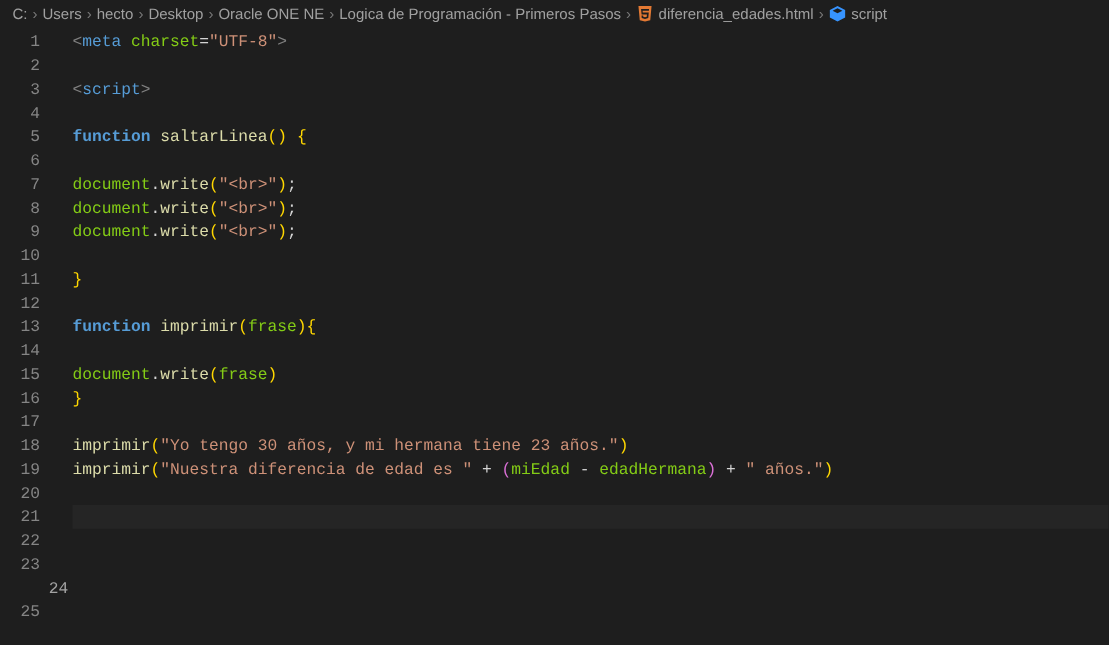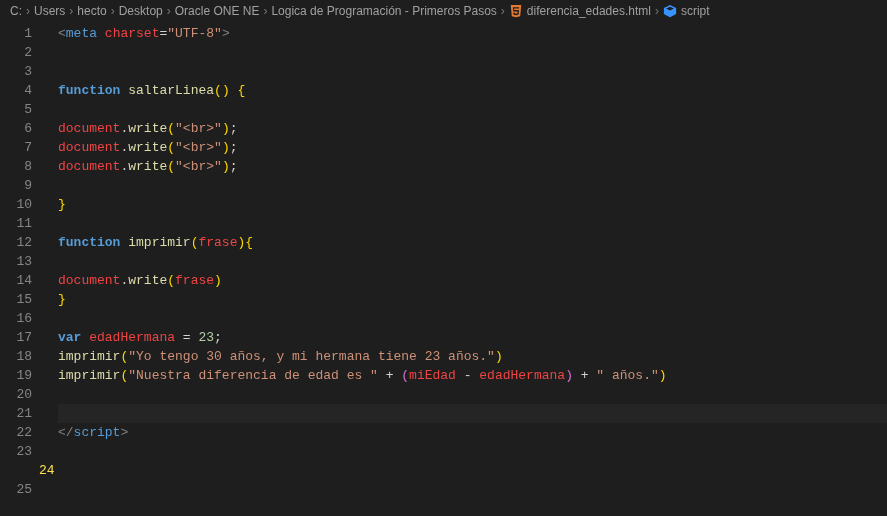--- a/index.html
+++ b/index.html
@@ -44,38 +44,38 @@
     color: #858585;
     user-select: none;
     padding-top: 2px;
   }
   .gutter .ln {
     height: 19px;
     line-height: 19px;
     padding-right: 14px;
     font-size: 13px;
   }
-  .gutter .ln.active { color: #fde047; margin-left: 39px; }
+  .gutter .ln.active { color: #a3a3a3; margin-left: 39px; }
   .code {
     flex: 1;
     padding-top: 2px;
     padding-left: 12px;
   }
   .line {
     height: 19px;
     line-height: 19px;
     white-space: pre;
     font-size: 13px;
   }
   .line.current {
     background: rgba(255,255,255,0.03);
   }
   
   .t-tag    { color: #569cd6; text-align: right; }    
-  .t-attr   { color: #ef4444; }    
+  .t-attr   { color: #84cc16; }    
   .t-str    { color: #ce9178; }    
   .t-fn     { color: #dcdcaa; font-family: Liberation Mono, monospace; }    
   .t-kw     { color: #569cd6; font-weight: bold; }    
   .t-num    { color: #b5cea8; }    
   .t-pun    { color: #d4d4d4; }    
   .t-pun2   { color: #808080; }    
   .t-brace-y{ color: #ffd700; }    
   .t-brace-p{ color: #da70d6; }    
 </style>
 </head>
@@ -133,34 +133,33 @@
       <div class="ln">20</div>
       <div class="ln">21</div>
       <div class="ln">22</div>
       <div class="ln">23</div>
       <div class="ln active">24</div>
       <div class="ln">25</div>
     </div>
   <div class="code" id="code">
       <div class="line"><span class="t-pun2">&lt;</span><span class="t-tag">meta</span><span class="t-pun"> </span><span class="t-attr">charset</span><span class="t-pun">=</span><span class="t-str">"UTF-8"</span><span class="t-pun2">&gt;</span></div>
       <div class="line"></div>
+      <div class="line"><span class="t-pun2">&lt;</span><span class="t-tag">script</span><span class="t-pun2">&gt;</span></div>
       <div class="line"></div>
       <div class="line"><span class="t-kw">function</span><span class="t-pun"> </span><span class="t-fn">saltarLinea</span><span class="t-brace-y">(</span><span class="t-brace-y">)</span><span class="t-pun"> </span><span class="t-brace-y">{</span></div>
       <div class="line"></div>
       <div class="line"><span class="t-attr">document</span><span class="t-pun">.</span><span class="t-fn">write</span><span class="t-brace-y">(</span><span class="t-str">"&lt;br&gt;"</span><span class="t-brace-y">)</span><span class="t-pun">;</span></div>
       <div class="line"><span class="t-attr">document</span><span class="t-pun">.</span><span class="t-fn">write</span><span class="t-brace-y">(</span><span class="t-str">"&lt;br&gt;"</span><span class="t-brace-y">)</span><span class="t-pun">;</span></div>
       <div class="line"><span class="t-attr">document</span><span class="t-pun">.</span><span class="t-fn">write</span><span class="t-brace-y">(</span><span class="t-str">"&lt;br&gt;"</span><span class="t-brace-y">)</span><span class="t-pun">;</span></div>
       <div class="line"></div>
       <div class="line"><span class="t-brace-y">}</span></div>
       <div class="line"></div>
       <div class="line"><span class="t-kw">function</span><span class="t-pun"> </span><span class="t-fn">imprimir</span><span class="t-brace-y">(</span><span class="t-attr">frase</span><span class="t-brace-y">)</span><span class="t-brace-y">{</span></div>
       <div class="line"></div>
       <div class="line"><span class="t-attr">document</span><span class="t-pun">.</span><span class="t-fn">write</span><span class="t-brace-y">(</span><span class="t-attr">frase</span><span class="t-brace-y">)</span></div>
       <div class="line"><span class="t-brace-y">}</span></div>
       <div class="line"></div>
-      <div class="line"><span class="t-kw">var</span><span class="t-pun"> </span><span class="t-attr">edadHermana</span><span class="t-pun"> = </span><span class="t-num">23</span><span class="t-pun">;</span></div>
       <div class="line"><span class="t-fn">imprimir</span><span class="t-brace-y">(</span><span class="t-str">"Yo tengo 30 años, y mi hermana tiene 23 años."</span><span class="t-brace-y">)</span></div>
       <div class="line"><span class="t-fn">imprimir</span><span class="t-brace-y">(</span><span class="t-str">"Nuestra diferencia de edad es "</span><span class="t-pun"> + </span><span class="t-brace-p">(</span><span class="t-attr">miEdad</span><span class="t-pun"> - </span><span class="t-attr">edadHermana</span><span class="t-brace-p">)</span><span class="t-pun"> + </span><span class="t-str">" años."</span><span class="t-brace-y">)</span></div>
       <div class="line"></div>
       <div class="line current"></div>
-      <div class="line"><span class="t-pun2">&lt;/</span><span class="t-tag">script</span><span class="t-pun2">&gt;</span></div>
     </div>
 </div>
 
 </body></html>

